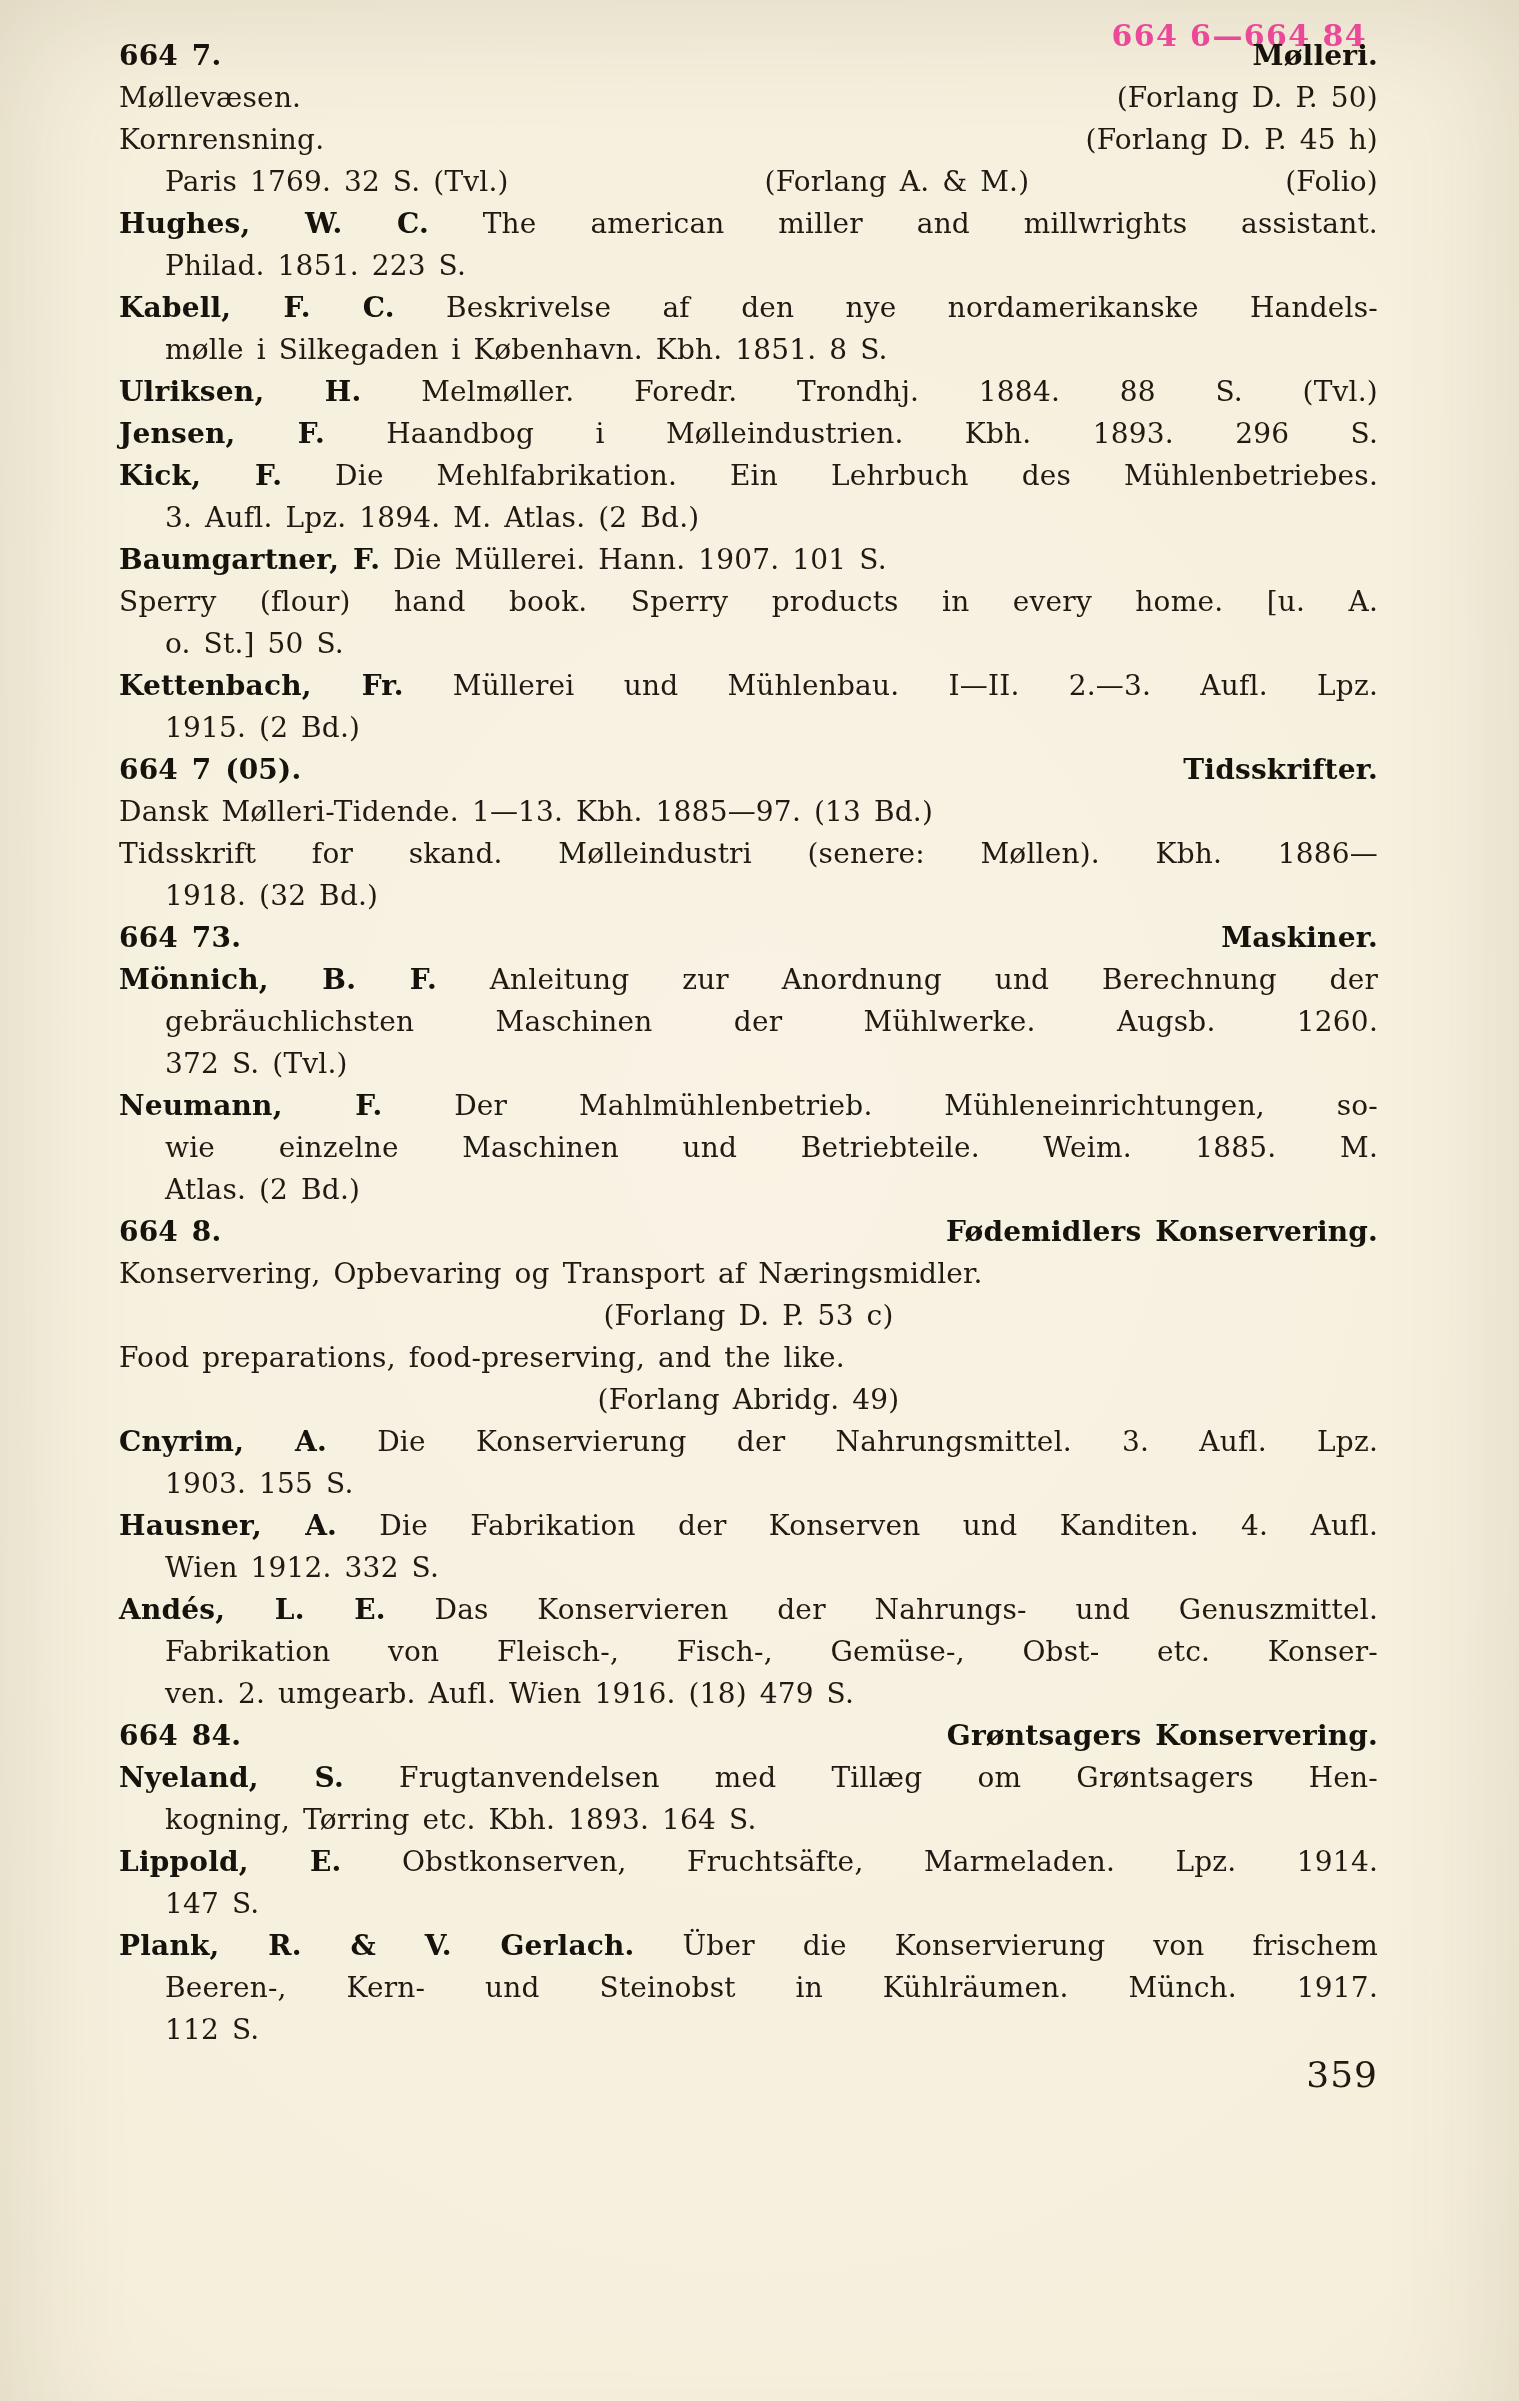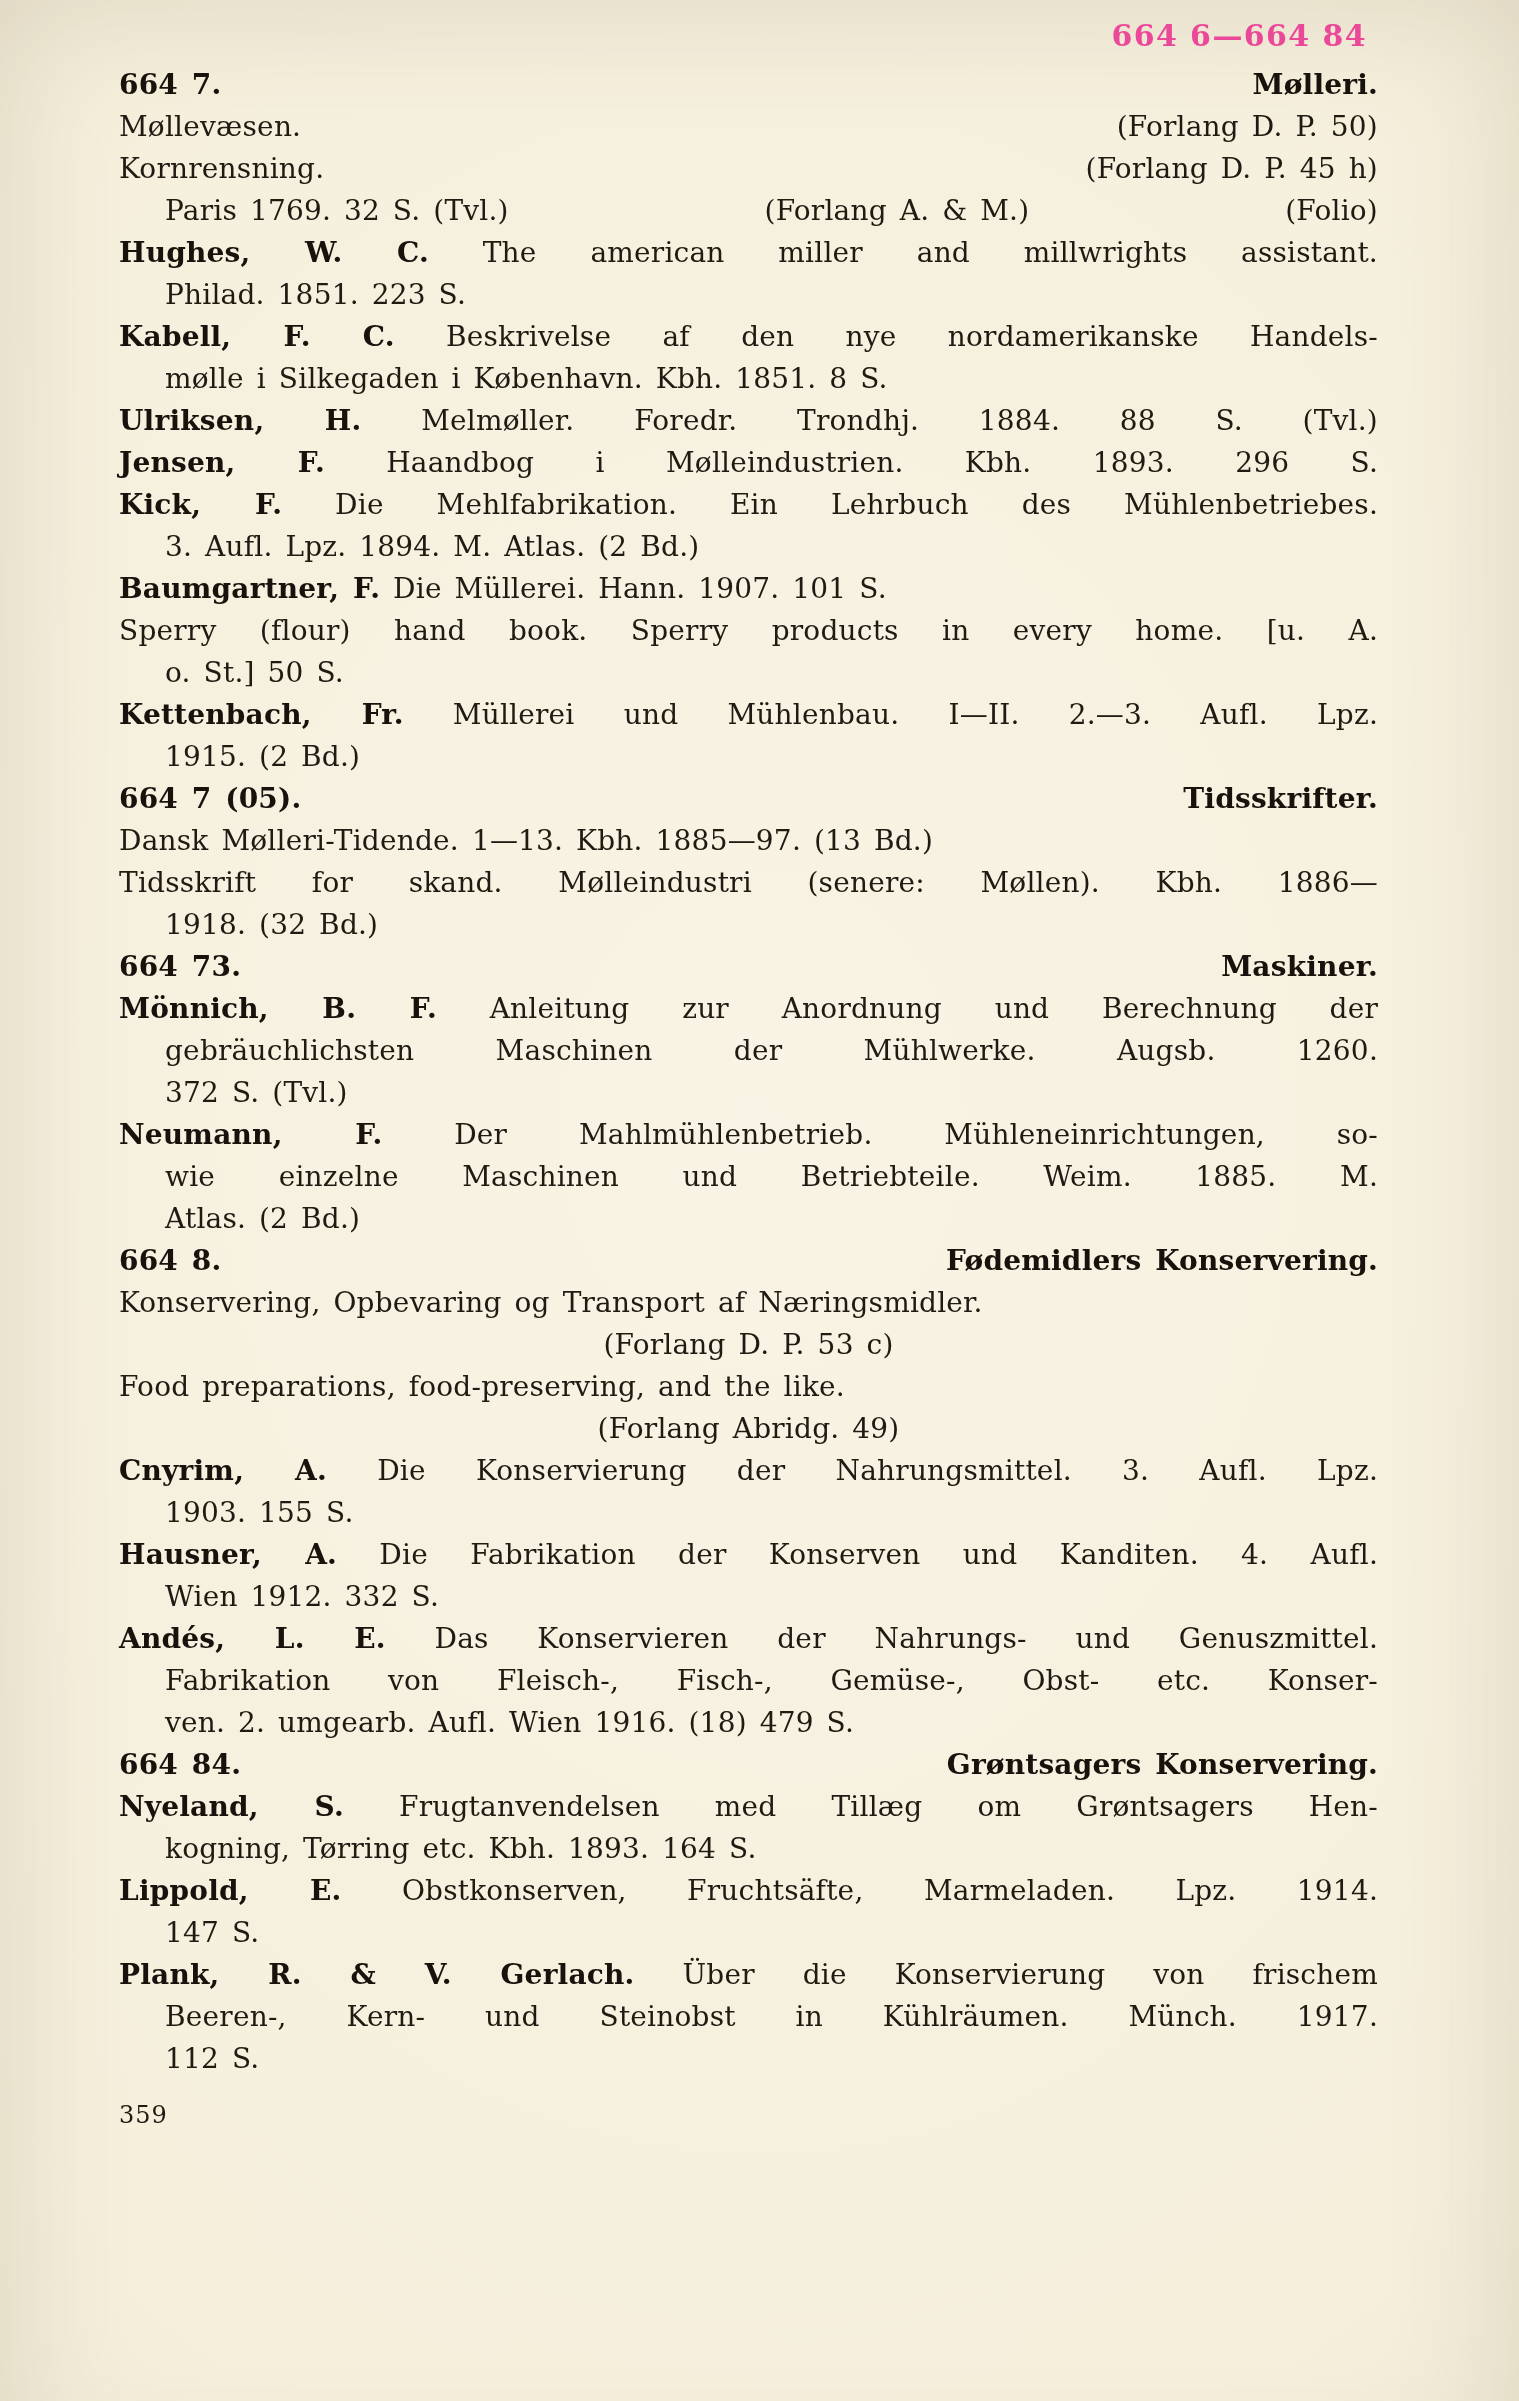--- a/index.html
+++ b/index.html
@@ -5,28 +5,28 @@
   *{box-sizing:border-box}
   html,body{margin:0;padding:0}
   body{
     width:1519px;height:2496px;position:relative;overflow:hidden;
     background:radial-gradient(ellipse 130% 100% at 50% 45%, #f8f3e4 0%, #f5efdc 55%, #ece3cc 100%);
     font-family:"DejaVu Serif","Liberation Serif",serif;
     color:#211a12;
   }
   .vignette{position:absolute;inset:0;box-shadow:inset 0 0 134px rgba(92,74,40,.16);pointer-events:none}
   .hdr{position:absolute;top:18px;right:152px;font-size:30px;font-weight:bold;letter-spacing:1.4px;color:#ec4899}
-  .col{position:absolute;left:119px;top:64px;width:1259px}
+  .col{position:absolute;left:119px;top:35px;width:1259px}
   .ln{font-size:28px;line-height:42px;word-spacing:3.8px;letter-spacing:0.2px}
   .j{text-align:justify;text-align-last:justify}
   .ind{padding-left:46px}
   .split{display:flex;justify-content:space-between;align-items:baseline}
   .right{text-align:center}
   .b,.bold{font-weight:bold;color:#17120c}
-  .pageno{margin-top:14px;text-align:left;font-size:24px;line-height:42px;letter-spacing:1px}
+  .pageno{margin-top:3px;text-align:right;font-size:36px;line-height:42px;letter-spacing:1px}
 </style>
 </head>
 <body>
 
 <div class="vignette"></div>
 
 <div class="hdr">664 6—664 84</div>
 
 <main class="col">
 

